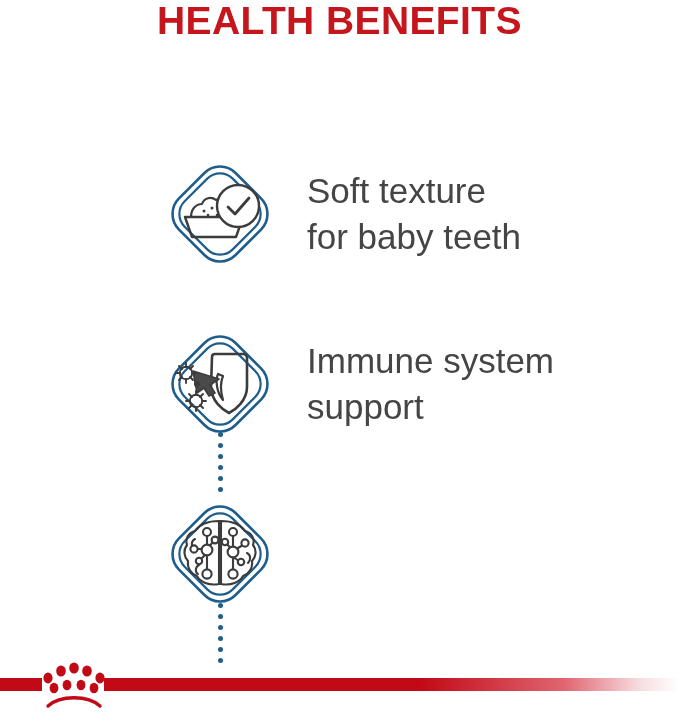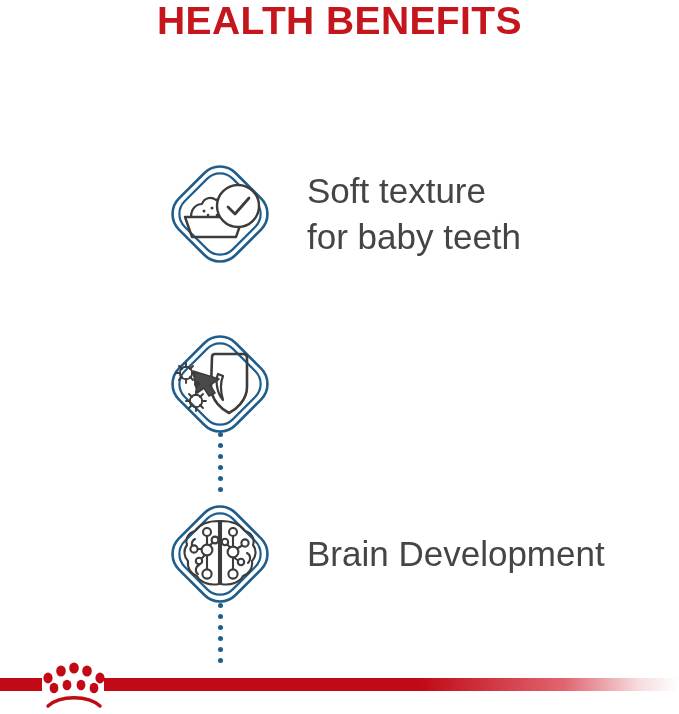--- a/index.html
+++ b/index.html
@@ -190,20 +190,22 @@
           <line x1="41" y1="88" x2="41" y2="92"></line>
           <line x1="31" y1="82" x2="35" y2="82"></line>
           <line x1="47" y1="82" x2="51" y2="82"></line>
           <line x1="34" y1="75" x2="37" y2="78"></line>
           <line x1="45" y1="86" x2="48" y2="89"></line>
           <line x1="34" y1="89" x2="37" y2="86"></line>
           <line x1="45" y1="78" x2="48" y2="75"></line>
         </g>
       </svg>
     </div>
+    <div class="benefit-text">Immune system
+support</div>
   </div>
 
   <div class="benefit-row">
     <div class="icon-cell">
       <svg viewBox="0 0 130 130" xmlns="http://www.w3.org/2000/svg">
         <rect x="25" y="25" width="80" height="80" rx="22" ry="22" transform="rotate(45 65 65)" fill="none" stroke="#1f5e8c" stroke-width="2.6"></rect>
         <rect x="31" y="31" width="68" height="68" rx="18" ry="18" transform="rotate(45 65 65)" fill="none" stroke="#1f5e8c" stroke-width="2.2"></rect>
         <g stroke="#3c3c3c" stroke-width="2.1" fill="none" stroke-linejoin="round" stroke-linecap="round">
 
           <path d="M64 32 C52 32 44 36 40 42 C33 44 30 50 32 56
@@ -241,21 +243,20 @@
           <circle cx="44" cy="72" r="3.2"></circle>
           <circle cx="78" cy="43" r="4"></circle>
           <circle cx="78" cy="63" r="5.4"></circle>
           <circle cx="90" cy="54" r="3.6"></circle>
           <circle cx="78" cy="85" r="4.6"></circle>
           <circle cx="70" cy="53" r="3.2"></circle>
           <circle cx="86" cy="73" r="3.2"></circle>
         </g>
       </svg>
     </div>
-    <div class="benefit-text">Brain Development</div>
   </div>
 
   <div class="connector conn-1">
     <span></span>
       <span></span>
       <span></span>
       <span></span>
       <span></span>
       <span></span>
   </div>

